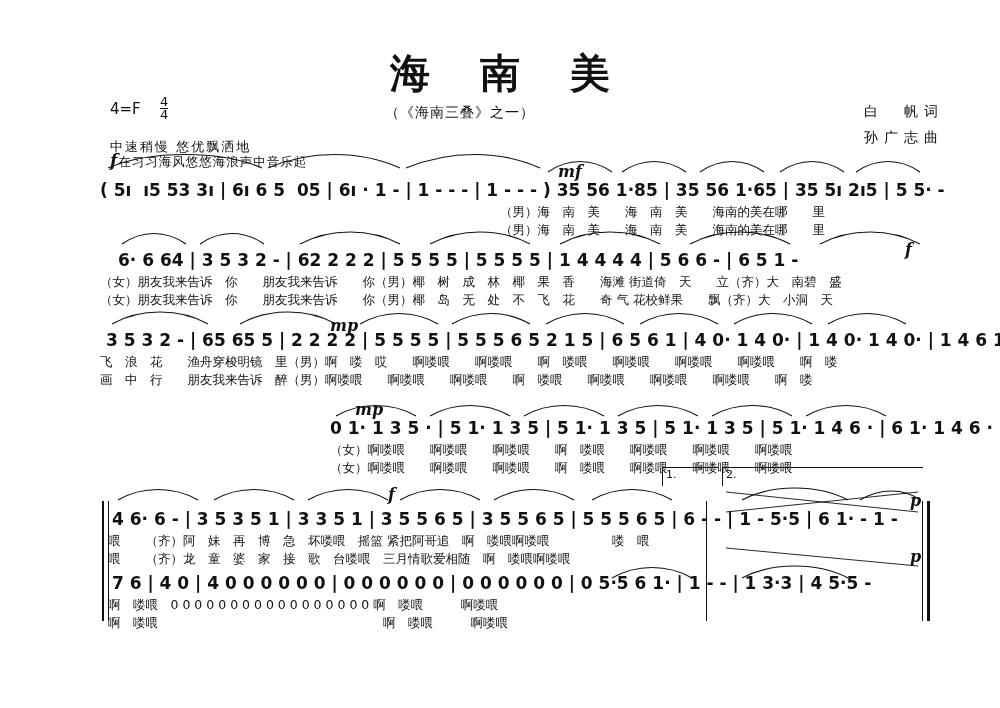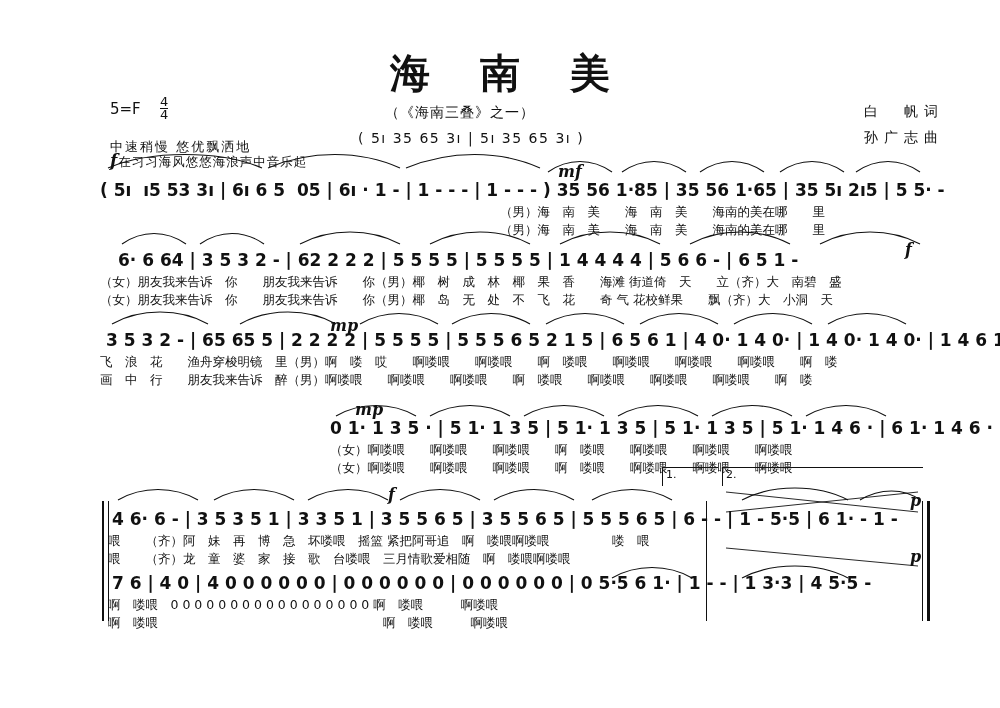--- a/index.html
+++ b/index.html
@@ -86,30 +86,29 @@
   .slur-layer{position:absolute;left:0;top:0;width:1000px;height:708px;pointer-events:none;}
 </style>
 </head>
 <body>
 
 <div class="sheet">
 
   <div class="title">海 南 美</div>
   <div class="subtitle">（《海南三叠》之一）</div>
 
-  <div class="key-sig">5=F</div>
+  <div class="key-sig">4=F</div>
   <div class="meter">
     <span class="num">4</span>
     <span class="den">4</span>
   </div>
   <div class="tempo">中速稍慢  悠优飘洒地</div>
   <div class="perf-note">
     <span class="dyn">f</span><span>在习习海风悠悠海浪声中音乐起</span>
   </div>
-  <div class="intro-motif">( 5ı 35 65 3ı | 5ı 35 65 3ı )</div>
 
   <div class="authors">
     <div class="author-row">
       <span class="name">白　帆</span><span>词</span>
     </div>
     <div class="author-row">
       <span class="name">孙广志</span><span>曲</span>
     </div>
   </div>
 

